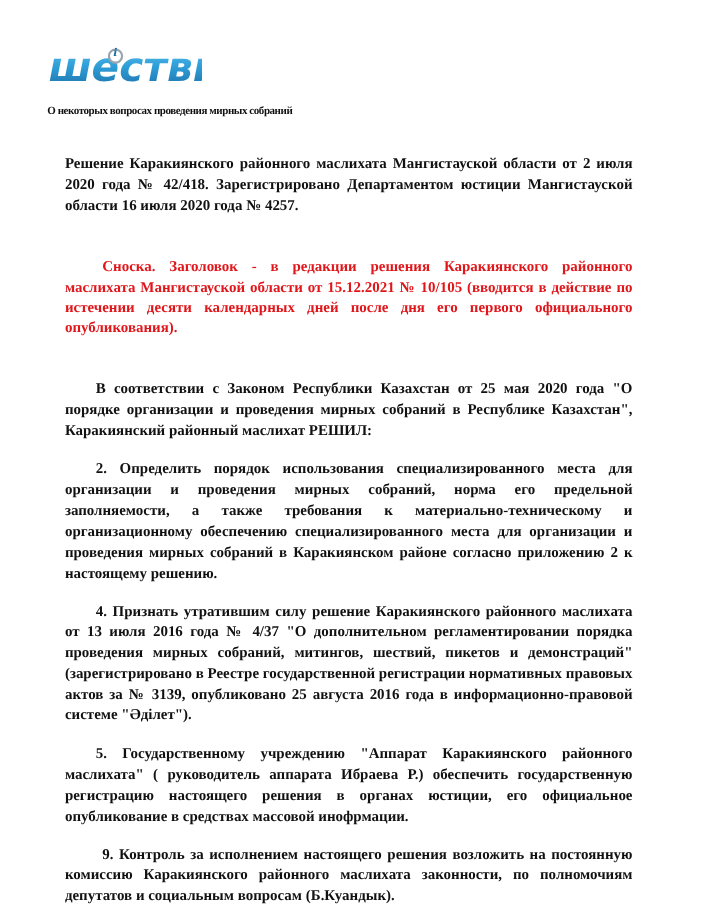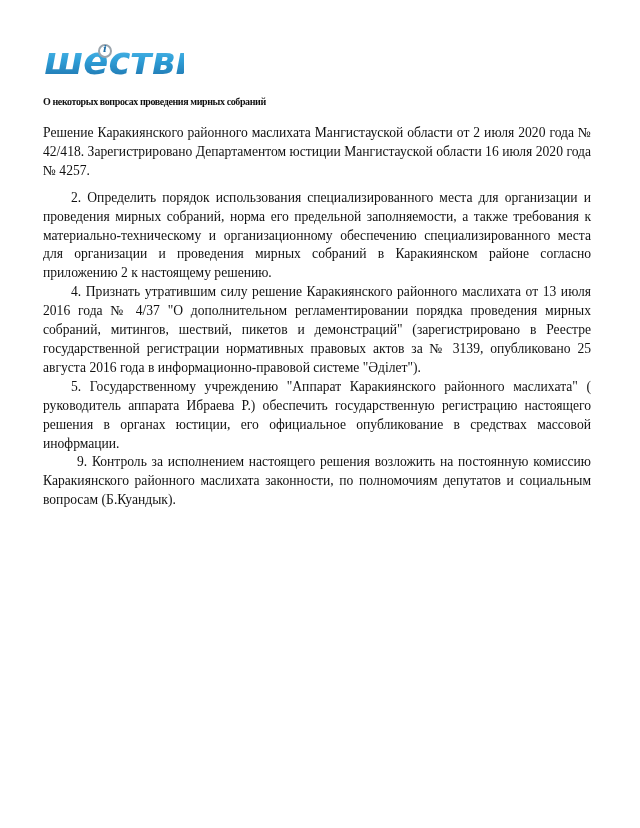--- a/index.html
+++ b/index.html
@@ -4,39 +4,41 @@
 <style>
   html, body { margin: 0; padding: 0; background: #ffffff; }
   body { width: 640px; height: 828px; overflow: hidden; position: relative; font-family: "Liberation Serif", "DejaVu Serif", serif; color: #111; }
   .logo { position: absolute; left: 44px; top: 42px; width: 140px; height: 44px; }
   .logo-text { font-family: "DejaVu Sans", "Liberation Sans", sans-serif; font-style: italic; font-weight: bold; font-size: 37px; letter-spacing: 0px; line-height: 40px;
     background: linear-gradient(180deg, #5cc0ec 0%, #2f9fd8 45%, #1d6fa8 100%); -webkit-background-clip: text; background-clip: text; color: transparent; }
   .logo-mag { position: absolute; left: 54px; top: 2px; width: 14px; height: 14px; border-radius: 50%; border: 2px solid #9aa4ac; background: #fff; box-sizing: border-box; }
   .logo-mag span { position: absolute; left: 3px; top: -3px; font-size: 10px; font-style: italic; font-weight: bold; color: #1d6fa8; font-family: "DejaVu Serif", serif; }
   .title { position: absolute; left: 43px; top: 96px; font-weight: bold; font-size: 10px; letter-spacing: -0.4px; }
   .doc { position: absolute; left: 43px; top: 124px; width: 548px; font-size: 13.6px; line-height: 18.9px; }
-  .doc p { margin: 0; text-align: justify; }
+  .doc p { margin: 16px; text-align: justify; font-weight: bold; }
   .doc p.ind { text-indent: 28px; }
   .doc p.ind2 { text-indent: 34px; }
   .red { color: #e0161b; }
   .gap { height: 4px; }
 </style>
 </head>
 <body>
 
 <div class="logo">
   <div class="logo-text">шествий</div>
   <div class="logo-mag">
       <span>i</span>
     </div>
 </div>
 
 <div class="title">О некоторых вопросах проведения мирных собраний</div>
 
 <div class="doc">
   <p>Решение Каракиянского районного маслихата Мангистауской области от 2 июля 2020 года № 42/418. Зарегистрировано Департаментом юстиции Мангистауской области 16 июля 2020 года № 4257.</p>
   <div class="gap"></div>
+  <p class="ind2 red">Сноска. Заголовок - в редакции решения Каракиянского районного маслихата Мангистауской области от 15.12.2021 № 10/105 (вводится в действие по истечении десяти календарных дней после дня его первого официального опубликования).</p>
   <div class="gap"></div>
+  <p class="ind">В соответствии с Законом Республики Казахстан от 25 мая 2020 года "О порядке организации и проведения мирных собраний в Республике Казахстан", Каракиянский районный маслихат РЕШИЛ:</p>
   <p class="ind">2. Определить порядок использования специализированного места для организации и проведения мирных собраний, норма его предельной заполняемости, а также требования к материально-техническому и организационному обеспечению специализированного места для организации и проведения мирных собраний в Каракиянском районе согласно приложению 2 к настоящему решению.</p>
   <p class="ind">4. Признать утратившим силу решение Каракиянского районного маслихата от 13 июля 2016 года № 4/37 "О дополнительном регламентировании порядка проведения мирных собраний, митингов, шествий, пикетов и демонстраций" (зарегистрировано в Реестре государственной регистрации нормативных правовых актов за № 3139, опубликовано 25 августа 2016 года в информационно-правовой системе "Әділет").</p>
   <p class="ind">5. Государственному учреждению "Аппарат Каракиянского районного маслихата" ( руководитель аппарата Ибраева Р.) обеспечить государственную регистрацию настоящего решения в органах юстиции, его официальное опубликование в средствах массовой инофрмации.</p>
   <p class="ind2">9. Контроль за исполнением настоящего решения возложить на постоянную комиссию Каракиянского районного маслихата законности, по полномочиям депутатов и социальным вопросам (Б.Куандык).</p>
 </div>
 
 </body></html>

